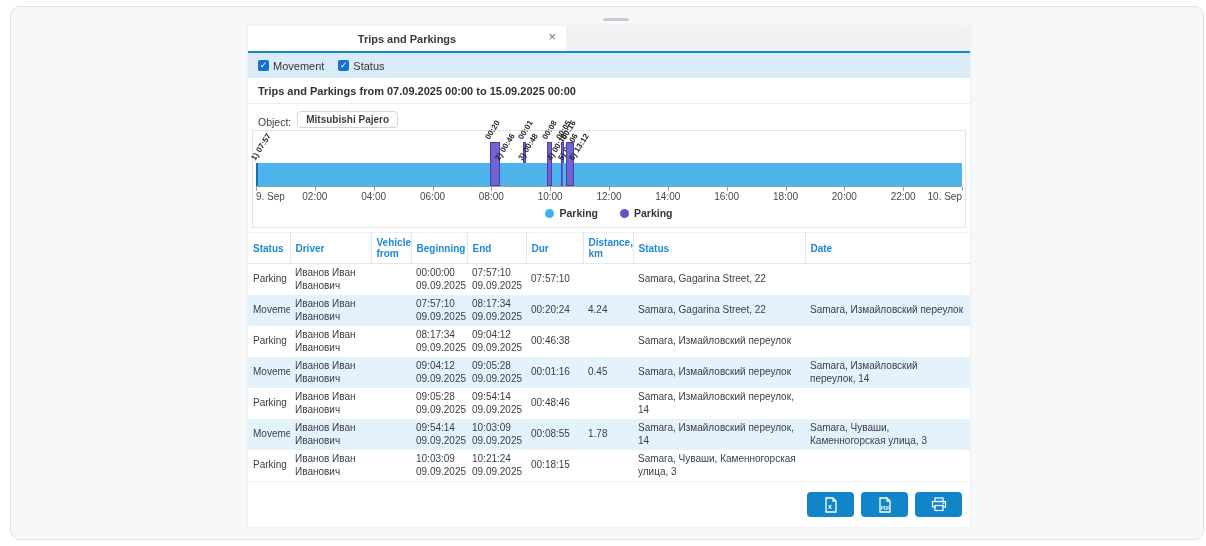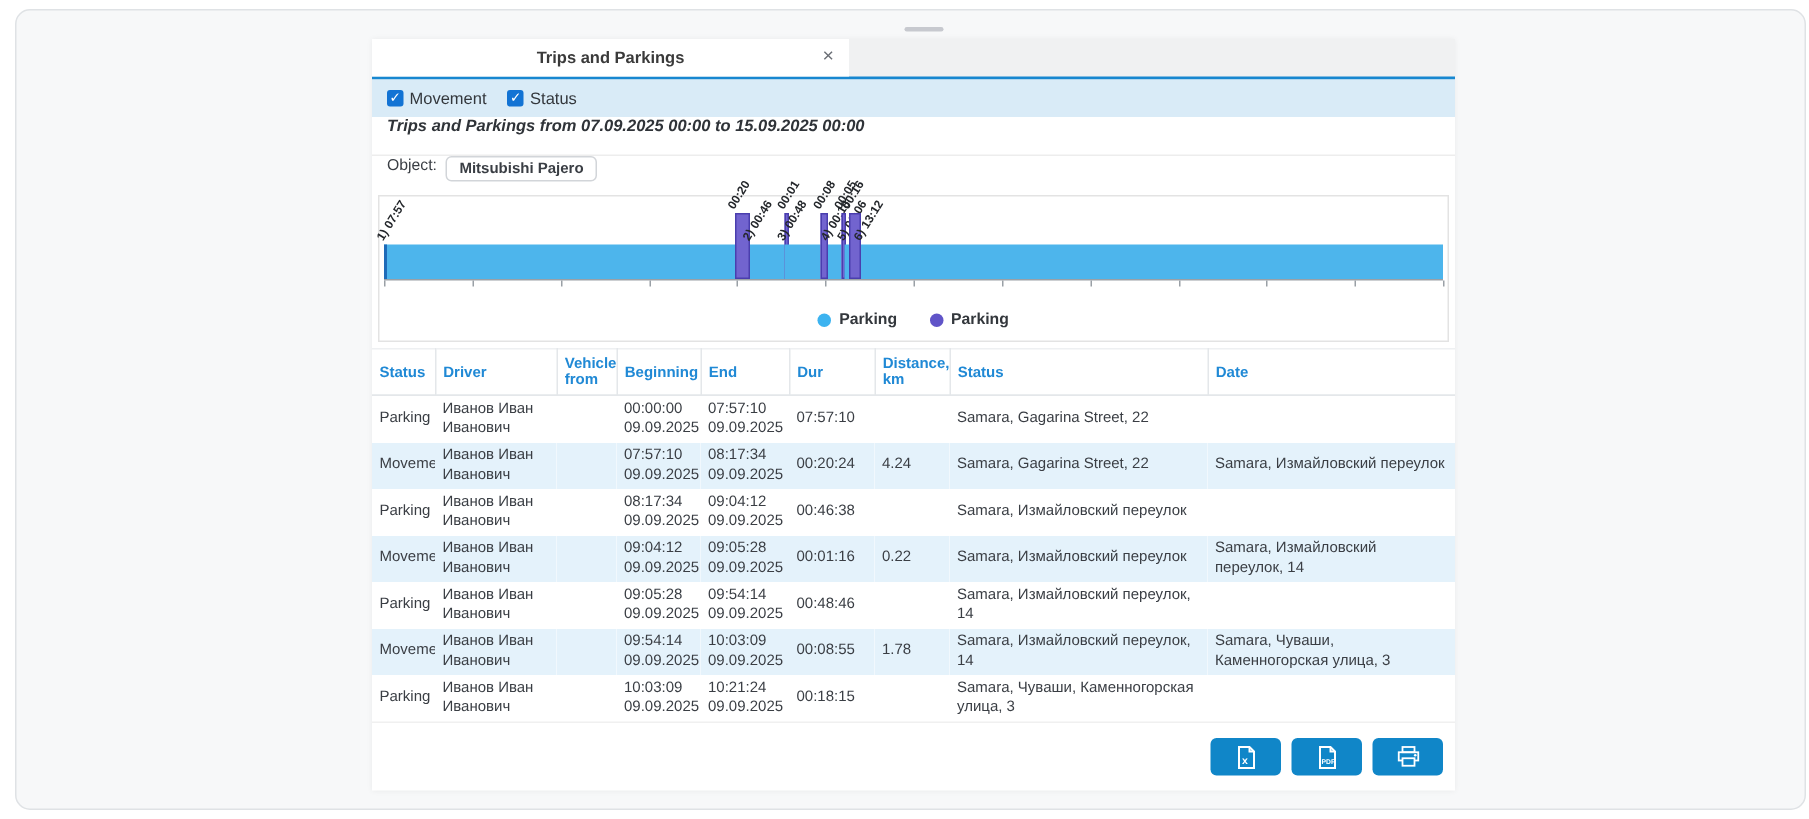--- a/index.html
+++ b/index.html
@@ -14,25 +14,25 @@
   .tab { width:318px; height:25px; background:#ffffff; display:flex; align-items:center; justify-content:center; position:relative; cursor:pointer; }
   .tab-title { font-size:11px; font-weight:bold; color:#3a3a3a; }
   .tab-close { position:absolute; right:10px; top:4px; font-size:13px; color:#6b6f76; cursor:pointer; line-height:1; }
 
   
   .filterbar { height:25px; background:#d9ebf7; display:flex; align-items:center; padding-left:10px; gap:14px; }
   .chk-item { display:flex; align-items:center; gap:4px; cursor:pointer; }
   .chk-box { width:11px; height:11px; background:#1273d4; border-radius:2px; display:inline-flex; align-items:center; justify-content:center; color:#fff; font-size:9px; line-height:1; }
   .chk-label { font-size:11px; color:#33373c; }
 
-  .title-row { height:26px; display:flex; padding-left:10px; border-bottom:1px solid #ededed;font-style:italic; }
+  .title-row { height:26px; display:flex; align-items:center; padding-left:10px; border-bottom:1px solid #ededed; }
   .title-row span { font-size:11px; font-weight:bold; color:#2f3338; }
   .date-row { height:23px; background:#f4f5f5; display:flex; align-items:center; padding-left:10px; border-bottom:1px solid #ededed; }
   .date-row span { font-size:10.5px; color:#3a3e44; }
-  .object-row { height:24px; display:flex; align-items:flex-start; padding-left:10px; gap:6px; }
+  .object-row { height:24px; display:flex; align-items:flex-end; padding-left:10px; gap:6px; }
   .object-label { font-size:10.5px; color:#3a3e44; }
   .object-chip { font-size:10px; font-weight:bold; color:#3a3e44; border:1px solid #d2d5d9; border-radius:4px; padding:2px 8px; background:#fff; cursor:pointer; }
 
   
   .chart-box { margin:2px 4px 4px 4px; border:1px solid #e3e3e3; height:98px; position:relative; background:#fff; }
   .plot { position:absolute; left:3px; right:3px; top:4px; height:52px; }
   .axis-line { position:absolute; left:0; right:0; bottom:0; height:1px; background:#9aa0a6; }
   .seg { position:absolute; bottom:1px; }
   .seg.parking { height:23px; background:#4db5ec; }
   .seg.parking.first { border-left:2px solid #1e6bb8; }
@@ -129,20 +129,35 @@
           <div class="tick" style="left: 33.3333%;"></div>
           <div class="tick" style="left: 41.6667%;"></div>
           <div class="tick" style="left: 50%;"></div>
           <div class="tick" style="left: 58.3333%;"></div>
           <div class="tick" style="left: 66.6667%;"></div>
           <div class="tick" style="left: 75%;"></div>
           <div class="tick" style="left: 83.3333%;"></div>
           <div class="tick" style="left: 91.6667%;"></div>
           <div class="tick" style="left: 100%;"></div>
         </div>
+      <div class="axis-labels" id="axisLabels">
+          <div class="axis-lab edge-l" style="left: 0%;">9. Sep</div>
+          <div class="axis-lab" style="left: 8.33333%;">02:00</div>
+          <div class="axis-lab" style="left: 16.6667%;">04:00</div>
+          <div class="axis-lab" style="left: 25%;">06:00</div>
+          <div class="axis-lab" style="left: 33.3333%;">08:00</div>
+          <div class="axis-lab" style="left: 41.6667%;">10:00</div>
+          <div class="axis-lab" style="left: 50%;">12:00</div>
+          <div class="axis-lab" style="left: 58.3333%;">14:00</div>
+          <div class="axis-lab" style="left: 66.6667%;">16:00</div>
+          <div class="axis-lab" style="left: 75%;">18:00</div>
+          <div class="axis-lab" style="left: 83.3333%;">20:00</div>
+          <div class="axis-lab" style="left: 91.6667%;">22:00</div>
+          <div class="axis-lab edge-r" style="left: 100%;">10. Sep</div>
+        </div>
       <div class="legend" id="legend">
           <div class="legend-item">
             <span class="legend-dot" style="background: rgb(60, 179, 240);"></span>
             <span class="legend-text">Parking</span>
           </div>
           <div class="legend-item">
             <span class="legend-dot" style="background: rgb(96, 84, 200);"></span>
             <span class="legend-text">Parking</span>
           </div>
         </div>
@@ -231,21 +246,21 @@
             <td></td>
             <td>
               <span class="dt-line">09:04:12</span>
               <span class="dt-line">09.09.2025</span>
             </td>
             <td>
               <span class="dt-line">09:05:28</span>
               <span class="dt-line">09.09.2025</span>
             </td>
             <td>00:01:16</td>
-            <td>0.22</td>
+            <td>0.45</td>
             <td>Samara, Измайловский переулок</td>
             <td>Samara, Измайловский переулок, 14</td>
           </tr>
           <tr>
             <td>Parking</td>
             <td>Иванов Иван Иванович</td>
             <td></td>
             <td>
               <span class="dt-line">09:05:28</span>
               <span class="dt-line">09.09.2025</span>

